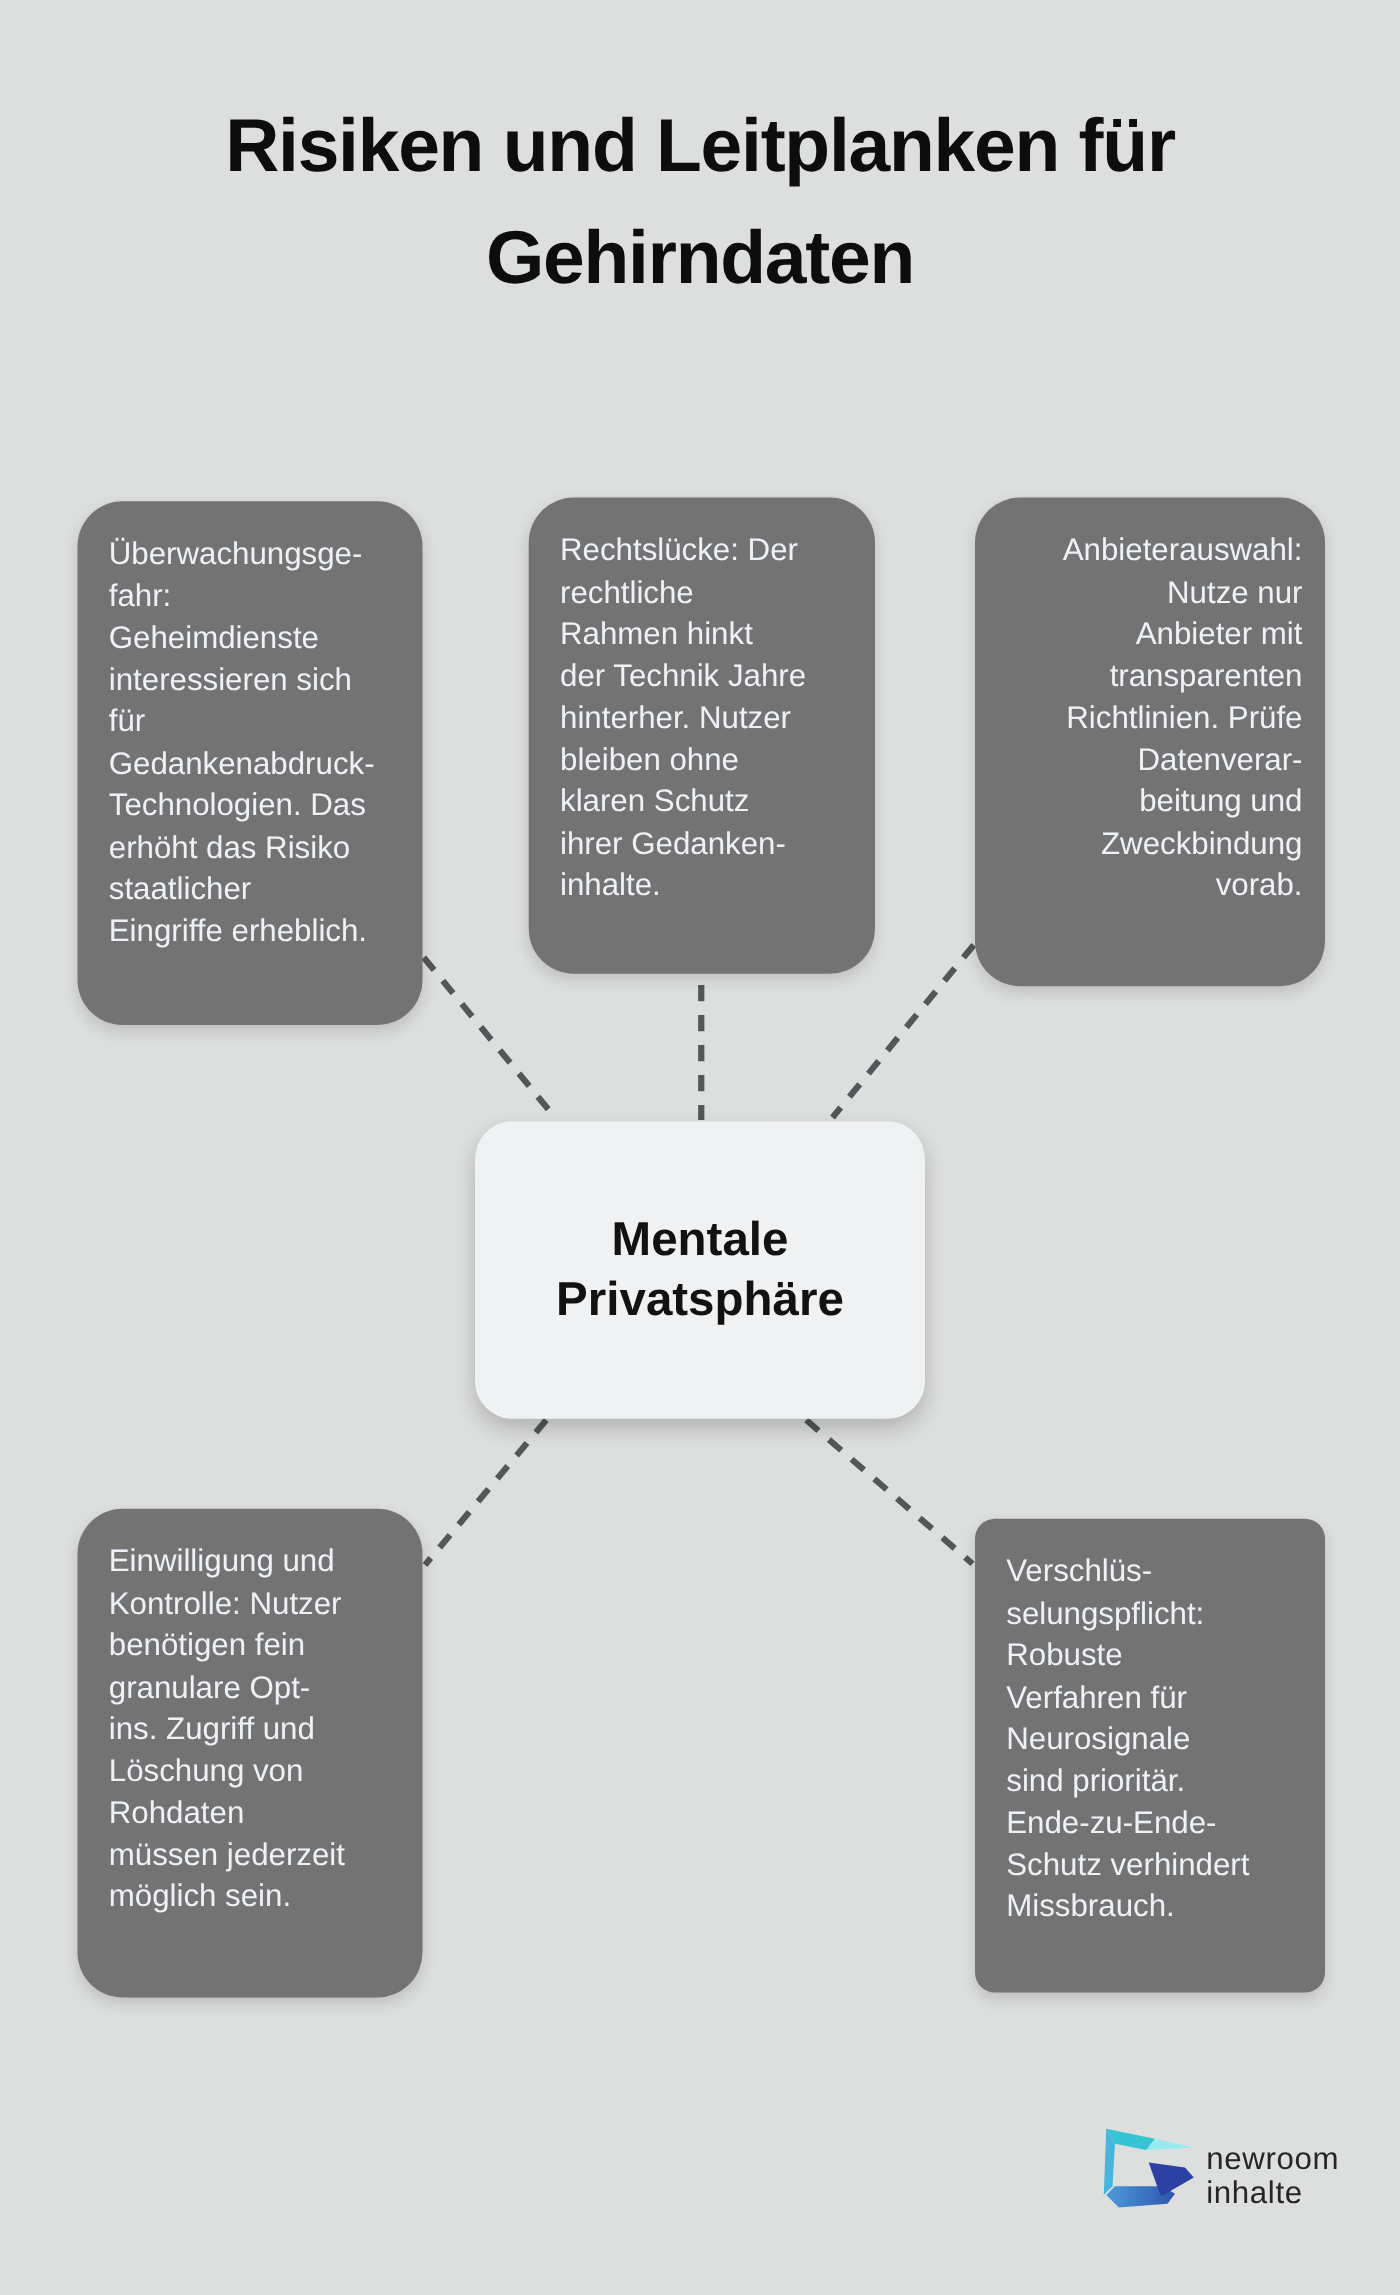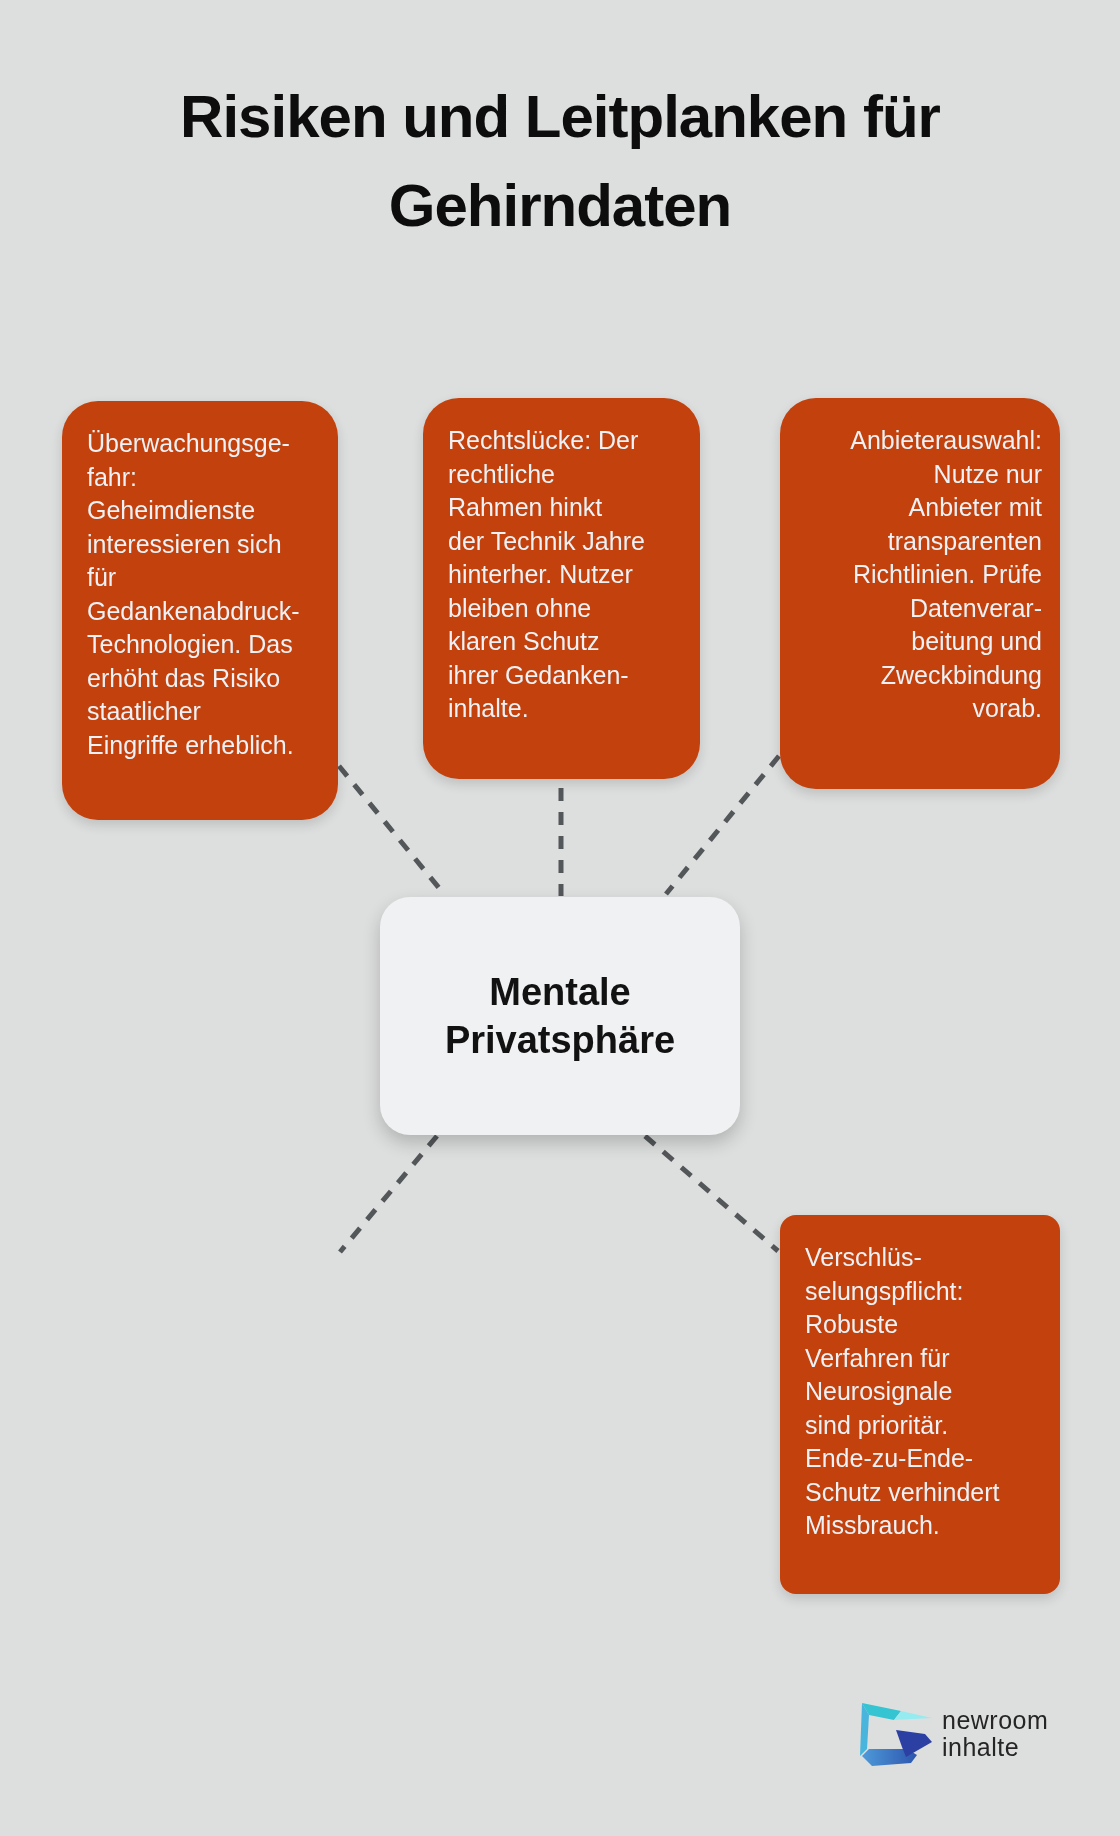--- a/index.html
+++ b/index.html
@@ -36,21 +36,21 @@
   }
   .connectors line {
     stroke: #54575a;
     stroke-width: 5;
     stroke-dasharray: 13 11;
   }
 
   .node {
     position: absolute;
     z-index: 2;
-    background: #c2410c;
+    background: #737373;
     border-radius: 36px;
     box-shadow: 0 5px 12px rgba(0,0,0,0.14);
     color: #eef2f6;
     font-size: 25px;
     line-height: 33.5px;
     padding: 26px 18px 11px 25px;
     box-sizing: border-box;
   }
   .node-1 { left: 62px;  top: 401px;  width: 276px; height: 419px; }
   .node-2 { left: 423px; top: 398px;  width: 277px; height: 381px; }
@@ -76,24 +76,24 @@
     font-size: 38px;
     line-height: 48px;
     font-weight: 700;
     color: #121212;
     text-align: center;
   }
 
   .logo {
     position: absolute;
     z-index: 2;
-    left: 854px;
+    left: 877px;
     top: 1698px;
     display: flex;
-    align-items: center;
+    align-items: flex-end;
   }
   .logo-mark { width: 80px; height: 70px; display: block; }
   .logo-text {
     margin-left: 8px;
     margin-top: 2px;
     font-size: 25px;
     line-height: 27px;
     font-weight: 400;
     color: #252525;
     letter-spacing: 0.5px;
@@ -145,20 +145,31 @@
 Nutze nur
 Anbieter mit
 transparenten
 Richtlinien. Prüfe
 Datenverar-
 beitung und
 Zweckbindung
 vorab.</div>
   </div>
 
+  <div class="node node-4">
+    <div class="prewrap">Einwilligung und
+Kontrolle: Nutzer
+benötigen fein
+granulare Opt-
+ins. Zugriff und
+Löschung von
+Rohdaten
+müssen jederzeit
+möglich sein.</div>
+  </div>
 
   <div class="node node-5">
     <div class="prewrap">Verschlüs-
 selungspflicht:
 Robuste
 Verfahren für
 Neurosignale
 sind prioritär.
 Ende-zu-Ende-
 Schutz verhindert

